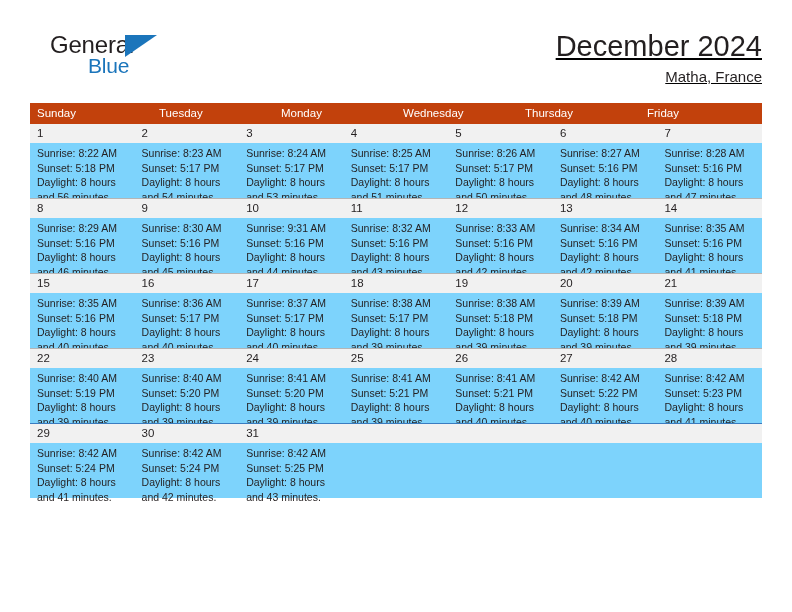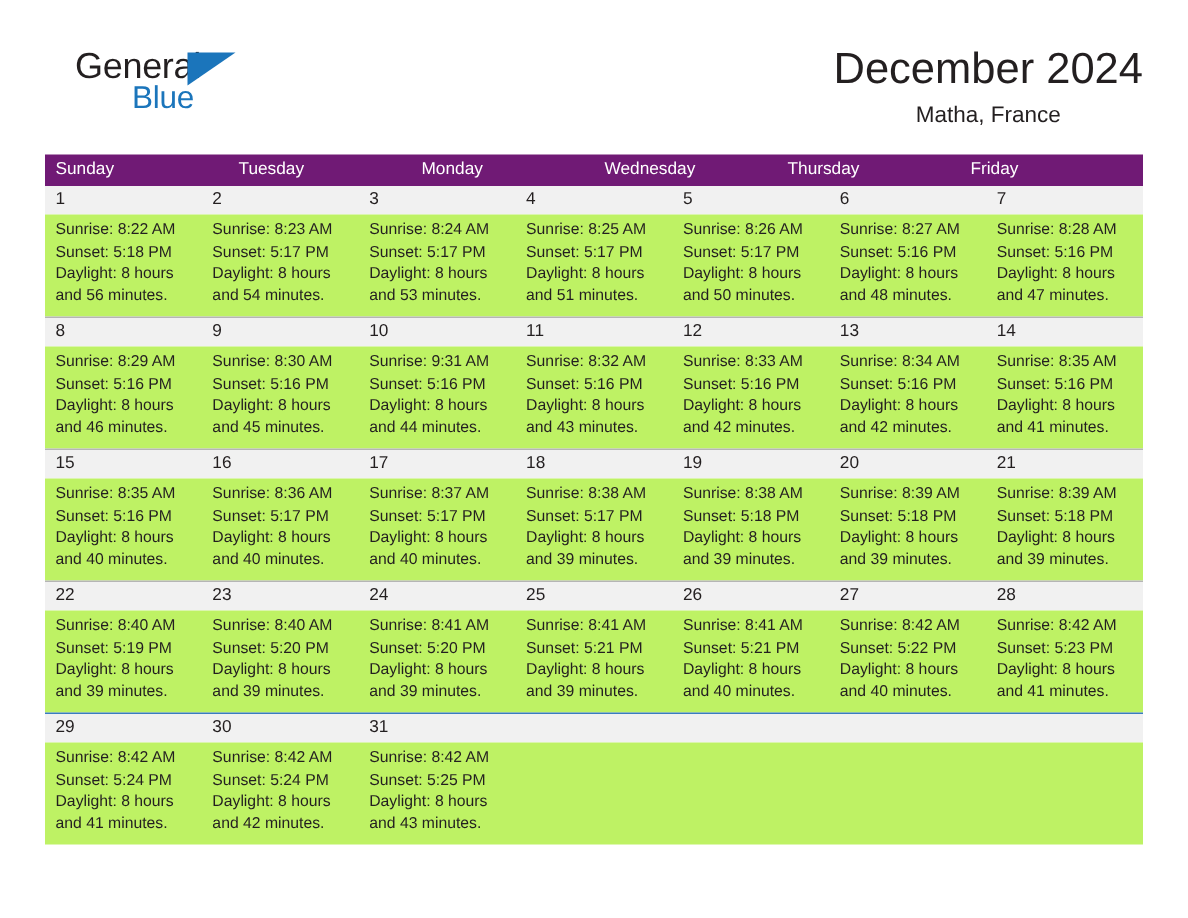--- a/index.html
+++ b/index.html
@@ -61,21 +61,22 @@
     width: 0;
     height: 0;
     border-left: 32px solid #1b75bb;
     border-bottom: 22px solid transparent;
   }
 
   .title-block {
     position: absolute;
     right: 0;
     top: 0;
-    text-align: center;
+    text-align: right;
+    text-decoration: underline;
   }
   .cal-title {
     font-size: 29px;
     line-height: 36px;
     color: #231f20;
     white-space: nowrap;
   }
   .cal-subtitle {
     font-size: 15px;
     line-height: 22px;
@@ -86,21 +87,21 @@
 
   
   .calendar {
     position: absolute;
     left: 30px;
     top: 103px;
     width: 732px;
   }
   .weekday-row {
     display: flex;
-    background: #701a75;
+    background: #c2410c;
     height: 21px;
   }
   .weekday {
     flex: 1 1 0;
     color: #ffffff;
     font-size: 11.5px;
     line-height: 21px;
     padding-left: 7px;
     box-sizing: border-box;
     white-space: nowrap;
@@ -129,22 +130,22 @@
   .daynum {
     flex: 1 1 0;
     font-size: 11.5px;
     line-height: 19px;
     padding-left: 7px;
     box-sizing: border-box;
     color: #231f20;
   }
   .detail-band {
     display: flex;
-    background: #bef264;
-    height: 68px;
+    background: #7dd3fc;
+    height: 55px;
   }
   .detail {
     flex: 1 1 0;
     padding: 3px 6px 0 7px;
     box-sizing: border-box;
     font-size: 10.5px;
     line-height: 14.6px;
     color: #231f20;
   }
   .detail div {

